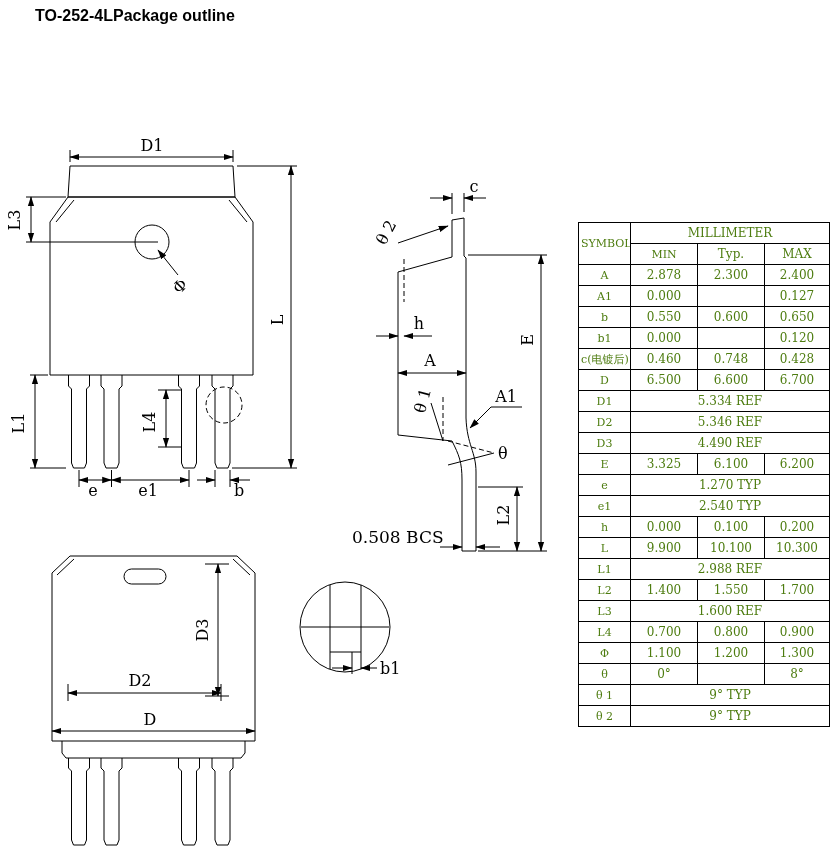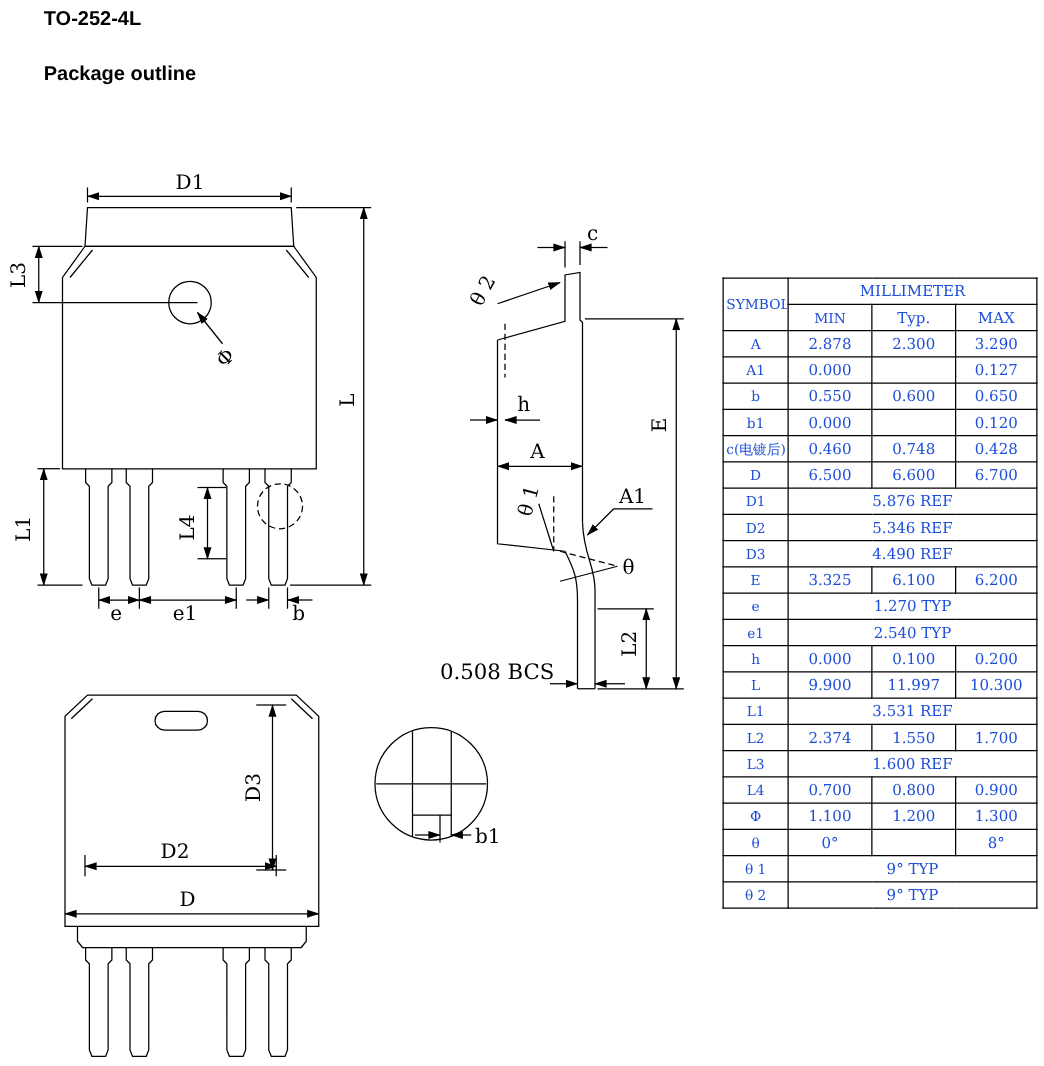--- a/index.html
+++ b/index.html
@@ -1,27 +1,27 @@
 <!DOCTYPE html>
 <html><head>
 <meta charset="utf-8">
 <style>
   * { margin:0; padding:0; box-sizing:border-box; }
   html,body { background:#fff; }
   .page { position:relative; width:835px; height:853px; background:#fff; color:#000;
           font-family:"Liberation Sans",sans-serif; overflow:hidden; }
   .doc-title { position:absolute; left:35px; top:7px; font-size:16px; font-weight:bold;
-               display:flex; gap:26px; white-space:pre;flex-direction:column; }
+               display:flex; white-space:pre; }
   .drawings { position:absolute; left:0; top:0; }
   .drawings line, .drawings path, .drawings circle, .drawings rect, .drawings polyline {
     stroke:#000; stroke-width:1; fill:none; }
   .drawings .dash { stroke-dasharray:5 3; }
   .drawings text { fill:#000; stroke:none; font-family:"DejaVu Serif","Liberation Serif",serif; font-size:16px; }
   .dim-table { position:absolute; left:578px; top:222px; width:251px; border-collapse:collapse;
-               table-layout:fixed; font-family:"DejaVu Serif","Liberation Serif",serif; font-size:12px; color:#1d4ed8; }
+               table-layout:fixed; font-family:"DejaVu Serif","Liberation Serif",serif; font-size:12px; color:#4d7c0f; }
   .dim-table th, .dim-table td { border:1px solid #000; text-align:center; vertical-align:middle;
                height:21px; padding:0 2px; font-weight:normal; white-space:nowrap; overflow:hidden; }
   .dim-table td:first-child, .dim-table th:first-child { font-size:11px; }
 </style>
 </head>
 <body>
 
 <div class="page">
 
   <div class="doc-title">
@@ -219,21 +219,21 @@
         </tr>
         <tr>
           <th>MIN</th>
           <th>Typ.</th>
           <th>MAX</th>
         </tr>
         <tr>
           <td>A</td>
           <td>2.878</td>
           <td>2.300</td>
-          <td>3.290</td>
+          <td>2.400</td>
         </tr>
         <tr>
           <td>A1</td>
           <td>0.000</td>
           <td></td>
           <td>0.127</td>
         </tr>
         <tr>
           <td>b</td>
           <td>0.550</td>
@@ -253,21 +253,21 @@
           <td>0.428</td>
         </tr>
         <tr>
           <td>D</td>
           <td>6.500</td>
           <td>6.600</td>
           <td>6.700</td>
         </tr>
         <tr>
           <td>D1</td>
-          <td colspan="3">5.876 REF</td>
+          <td colspan="3">5.334 REF</td>
         </tr>
         <tr>
           <td>D2</td>
           <td colspan="3">5.346 REF</td>
         </tr>
         <tr>
           <td>D3</td>
           <td colspan="3">4.490 REF</td>
         </tr>
         <tr>
@@ -286,30 +286,30 @@
         </tr>
         <tr>
           <td>h</td>
           <td>0.000</td>
           <td>0.100</td>
           <td>0.200</td>
         </tr>
         <tr>
           <td>L</td>
           <td>9.900</td>
-          <td>11.997</td>
+          <td>10.100</td>
           <td>10.300</td>
         </tr>
         <tr>
           <td>L1</td>
-          <td colspan="3">3.531 REF</td>
+          <td colspan="3">2.988 REF</td>
         </tr>
         <tr>
           <td>L2</td>
-          <td>2.374</td>
+          <td>1.400</td>
           <td>1.550</td>
           <td>1.700</td>
         </tr>
         <tr>
           <td>L3</td>
           <td colspan="3">1.600 REF</td>
         </tr>
         <tr>
           <td>L4</td>
           <td>0.700</td>

